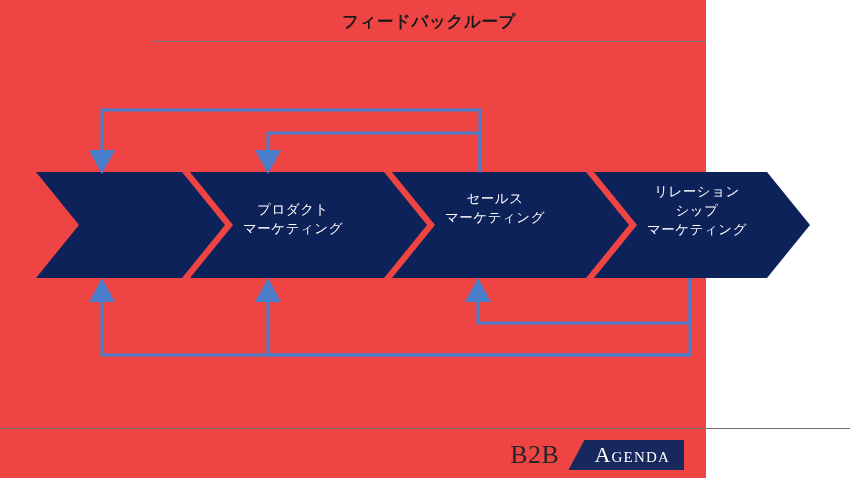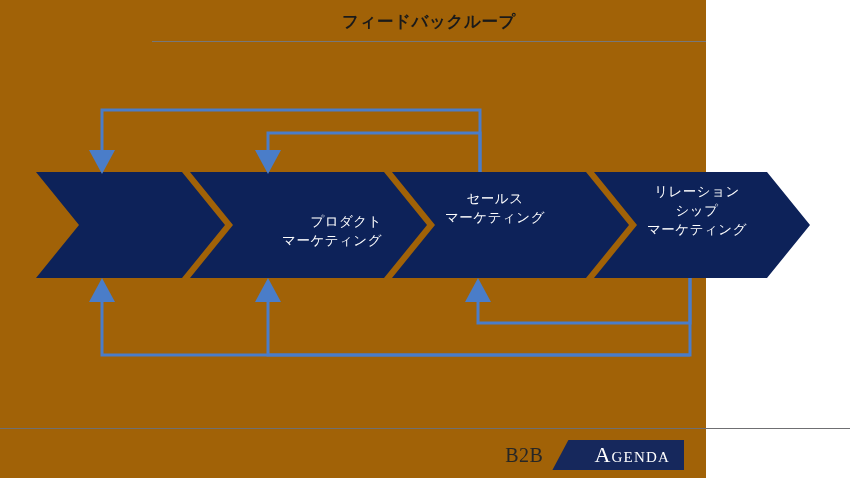--- a/index.html
+++ b/index.html
@@ -13,21 +13,21 @@
     font-family: "Liberation Sans", "DejaVu Sans", sans-serif;
     overflow: hidden;
     position: relative;
   }
   #slide {
     position: absolute;
     left: 0;
     top: 0;
     width: 706px;
     height: 478px;
-    background: #a16207;
+    background: #ef4444;
   }
 
   
   #title-block {
     position: absolute;
     left: 152px;
     top: 8px;
     width: 554px;
     height: 36px;
   }
@@ -67,21 +67,21 @@
     position: absolute;
     color: #ffffff;
     font-size: 13.5px;
     line-height: 19px;
     text-align: center;
     letter-spacing: 0.5px;
     white-space: pre-line;
     pointer-events: none;
   }
   #step-label-0 { left: 76px;  top: 200px; width: 104px; }
-  #step-label-1 { left: 204px; top: 212px; width: 178px; text-align: right; }
+  #step-label-1 { left: 204px; top: 200px; width: 178px; }
   #step-label-2 { left: 406px; top: 189px; width: 178px; }
   #step-label-3 { left: 608px; top: 182px; width: 178px; }
 
   
   #footer-rule {
     position: absolute;
     left: 0;
     top: 428px;
     width: 850px;
     height: 0;
@@ -90,21 +90,21 @@
   #logo {
     position: absolute;
     right: 22px;
     top: 440px;
     height: 30px;
     display: flex;
     align-items: center;
   }
   #logo-b2b {
     font-family: "Liberation Serif", "DejaVu Serif", serif;
-    font-size: 20px;
+    font-size: 26px;
     color: #262626;
     letter-spacing: 0.5px;
     line-height: 30px;
   }
   #logo-agenda-box {
     margin-left: 9px;
     background: #16285c;
     height: 30px;
     padding: 0 14px 0 26px;
     display: flex;
@@ -112,21 +112,20 @@
     -webkit-clip-path: polygon(16px 0, 100% 0, 100% 100%, 0 100%);
     clip-path: polygon(16px 0, 100% 0, 100% 100%, 0 100%);
   }
   #logo-agenda {
     font-family: "Liberation Serif", "DejaVu Serif", serif;
     font-size: 22px;
     color: #ffffff;
     font-variant: small-caps;
     letter-spacing: 1.2px;
     line-height: 30px;
-    margin-left: 16px;
   }
 </style>
 </head>
 <body>
 
 <div id="slide">
 
   <div id="title-block">
     <div id="slide-title">フィードバックループ</div>
     <div id="title-rule"></div>

